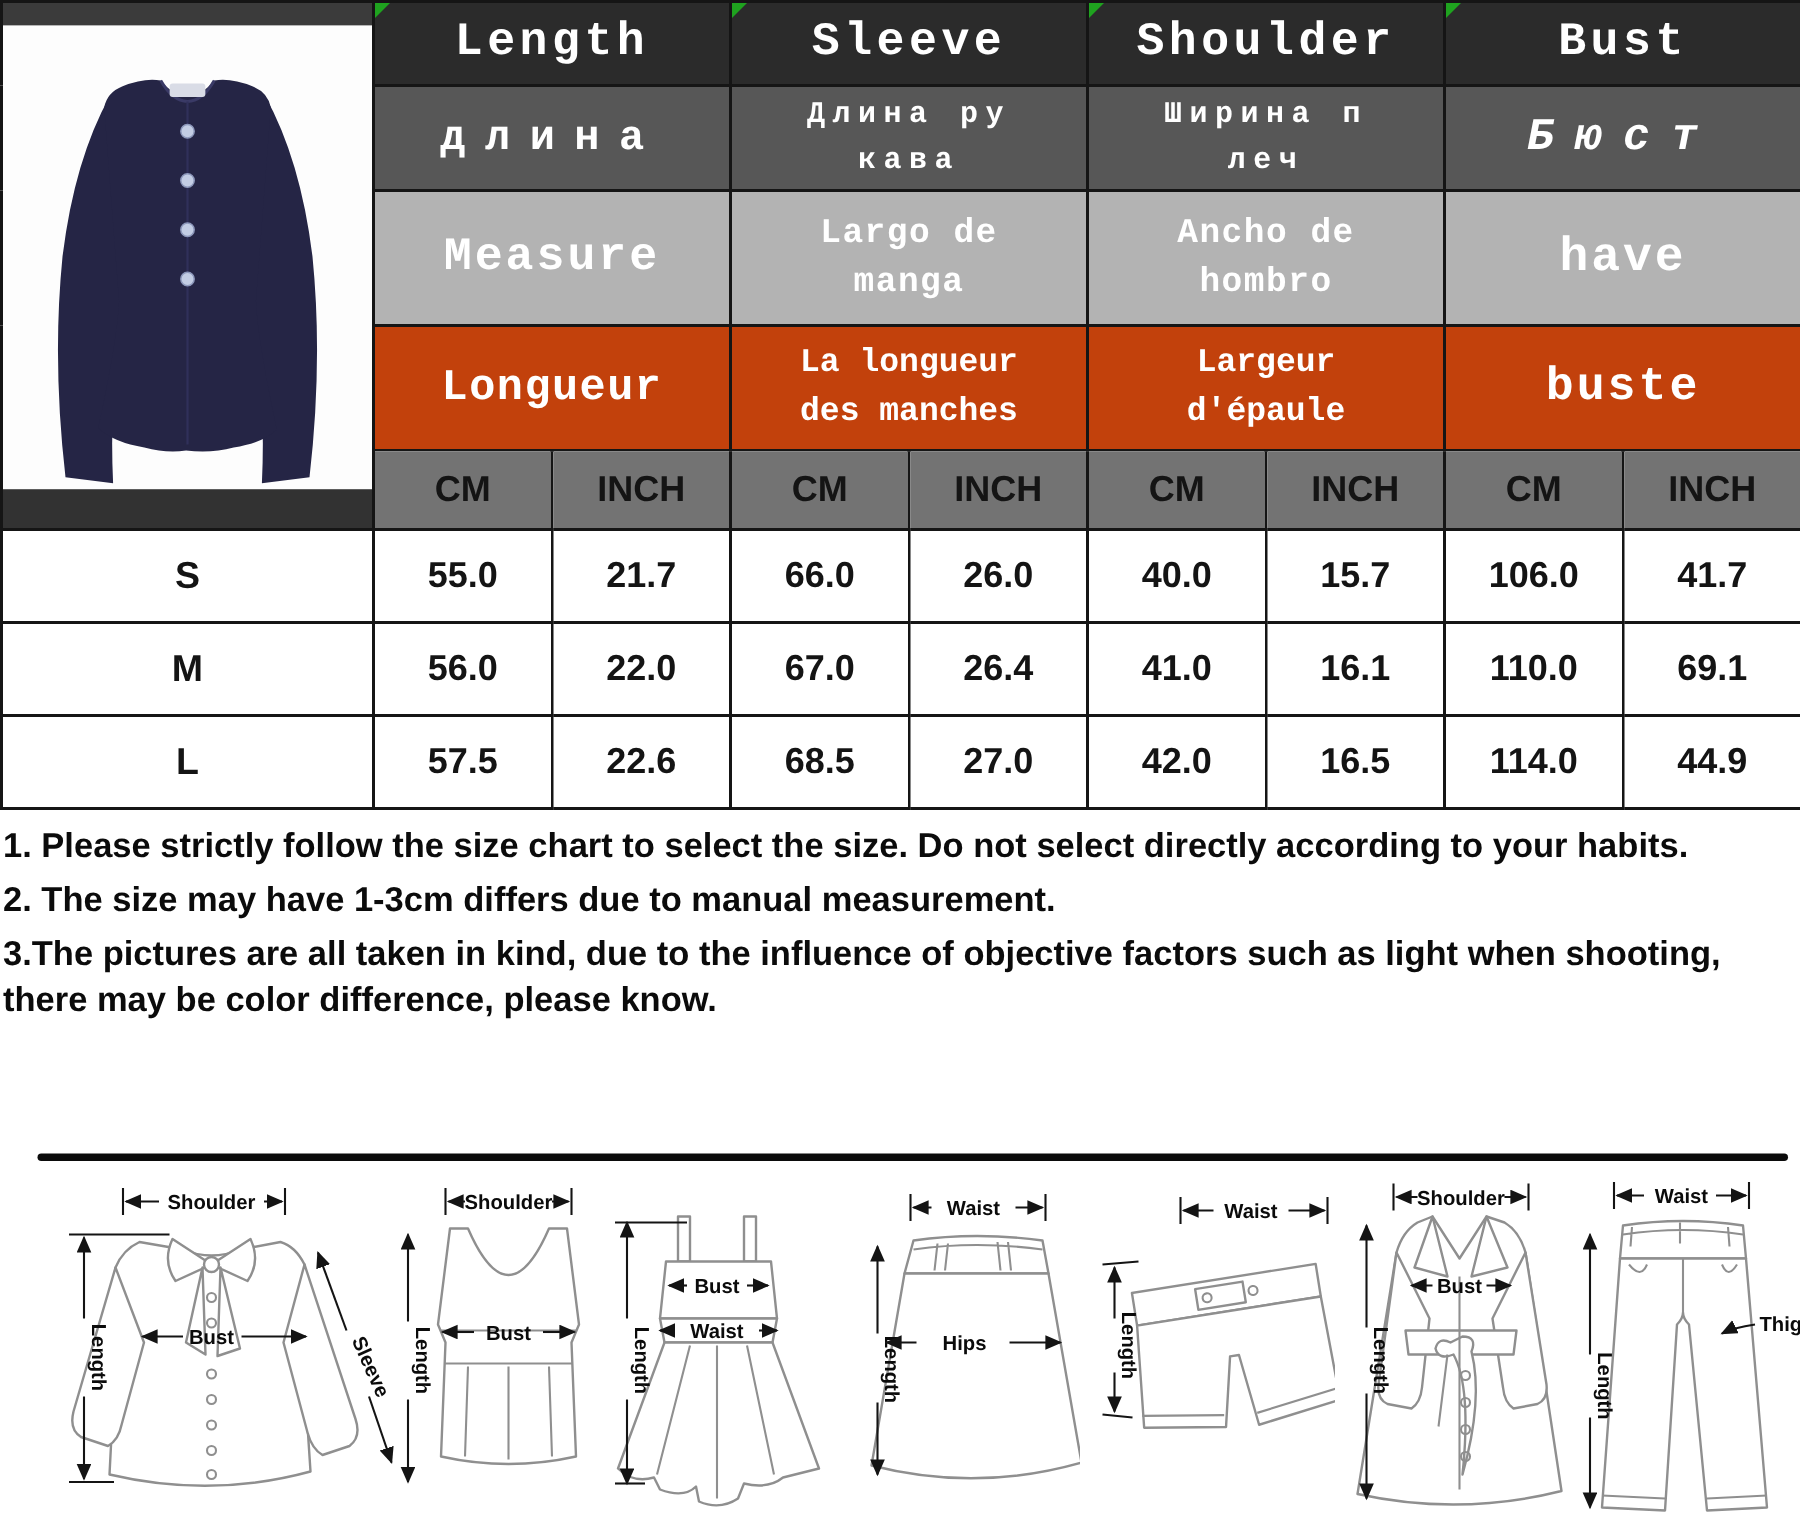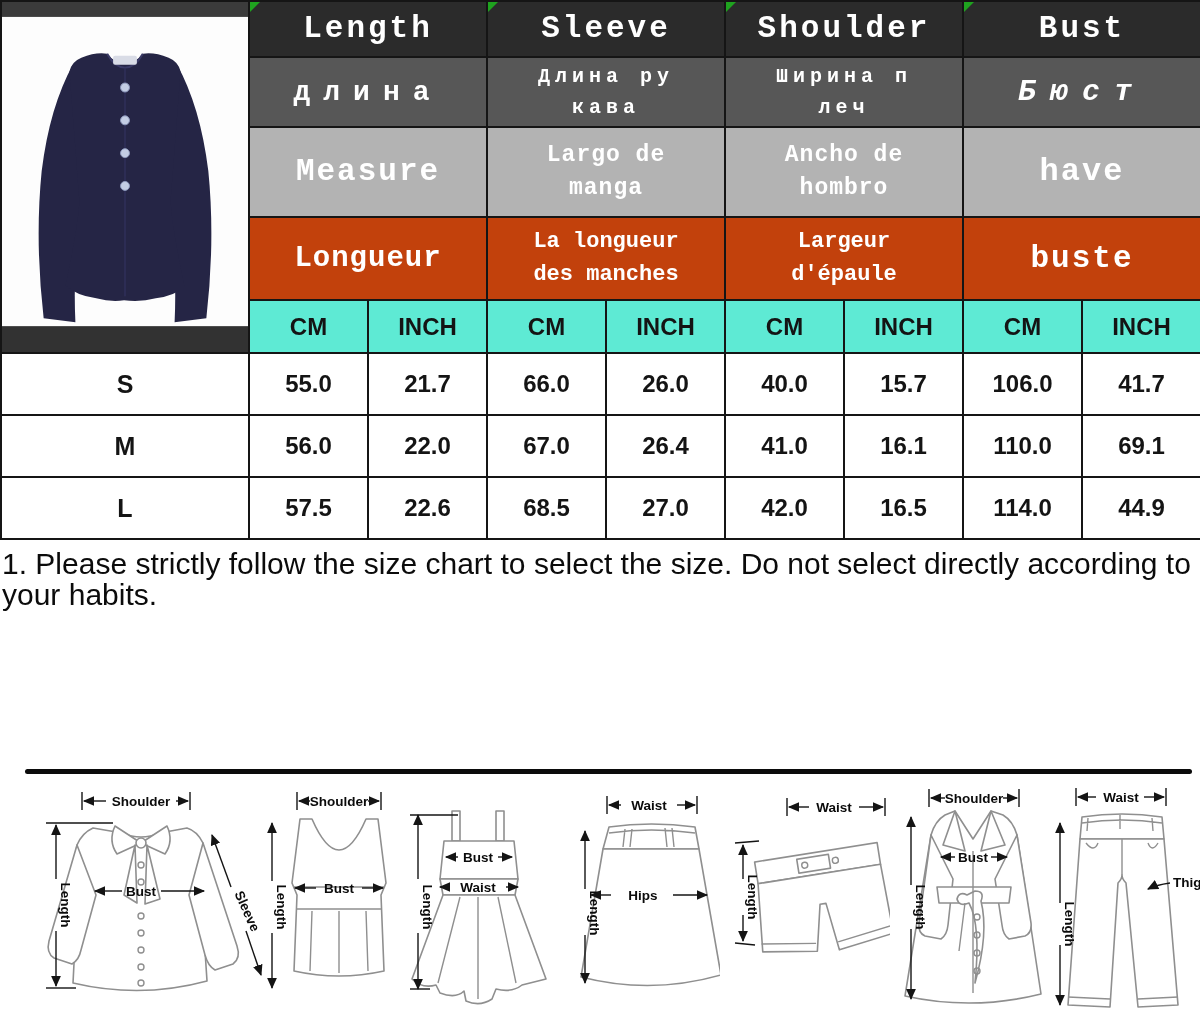--- a/index.html
+++ b/index.html
@@ -9,21 +9,21 @@
   
   table.size-chart{border-collapse:collapse;table-layout:fixed;width:1200px;}
   table.size-chart td{border:2px solid #151515;text-align:center;vertical-align:middle;
         padding:0;overflow:hidden;position:relative;}
   col.c-first{width:248px;} col.c-data{width:119px;}
 
   .r-en td{background:#2b2b2b;height:53px;}
   .r-ru td{background:#575757;height:67px;}
   .r-es td{background:#b3b3b3;height:86px;}
   .r-fr td{background:#c2410c;height:80px;}
-  .r-un td{background:#5eead4;height:50px;}
+  .r-un td{background:#737373;height:50px;}
   .r-dt td{background:#ffffff;height:60px;}
 
   .lang{font-family:"Liberation Mono","DejaVu Sans Mono",monospace;font-weight:bold;color:#fff;}
   .en0{font-size:31px;letter-spacing:3px;}
   .ru-s{font-size:28px;letter-spacing:13px;}
   .ru-b{font-size:30px;letter-spacing:14px;font-style:italic;}
   .ru-m{font-size:20px;letter-spacing:5px;line-height:1.55;}
   .es-s{font-size:31px;letter-spacing:2px;}
   .es-b{font-size:32px;letter-spacing:2px;}
   .es-m{font-size:23px;letter-spacing:1px;line-height:1.45;}
@@ -37,21 +37,21 @@
   .sizelbl{font-size:25px;font-weight:bold;color:#141414;}
 
   .flag{position:absolute;top:0;left:0;width:0;height:0;
         border-left:10px solid #1fa31f;border-bottom:10px solid transparent;}
 
   td.photo-cell{background:#fff;}
   td.photo-cell svg{display:block;}
 
   
   .notes{position:absolute;left:2px;top:548px;width:1196px;color:#0b0b0b;
-         font-size:30px;font-weight:normal;line-height:31px;}
+         font-size:23px;font-weight:bold;line-height:31px;}
   .notes p{margin:0 0 5px 0;}
 
   
   .measure-title{position:absolute;left:28px;top:732px;font-size:27px;font-weight:bold;
          color:#0b0b0b;letter-spacing:0.5px;}
   .measure-rule{position:absolute;left:25px;top:769px;width:1167px;height:5px;
          background:#0b0b0b;border-radius:3px;}
   .diagrams{position:absolute;left:0;top:783px;width:1200px;height:237px;}
   .diagrams svg{position:absolute;top:0;}
   .garm{fill:#ffffff;stroke:#8f8f8f;stroke-width:1.6;stroke-linejoin:round;}
@@ -178,20 +178,22 @@
       <td><span class="num">42.0</span></td>
       <td><span class="num">16.5</span></td>
       <td><span class="num">114.0</span></td>
       <td><span class="num">44.9</span></td>
     </tr>
   </tbody>
     </table>
 
   <div class="notes">
     <p>1. Please strictly follow the size chart to select the size. Do not select directly according to your habits.</p>
+    <p>2. The size may have 1-3cm differs due to manual measurement.</p>
+    <p>3.The pictures are all taken in kind, due to the influence of objective factors such as light when shooting, there may be color difference, please know.</p>
   </div>
 
   <div class="measure-rule"></div>
 
   <div class="diagrams">
 
     <svg style="left:18px" width="250" height="237" viewBox="0 0 250 237">
       <g>
         <path class="garm" d="M75,45 Q64,50 59,62 L51,118 L59,122 L55,200 Q123,216 189,198 L184,122 L192,118 L185,60 Q179,48 169,45 L142,50 Q123,58 104,50 Z"></path>
         <path class="garm" d="M59,62 L31,158 Q28,170 36,175 L54,181 Q61,177 63,167 L78,112 Z"></path>

